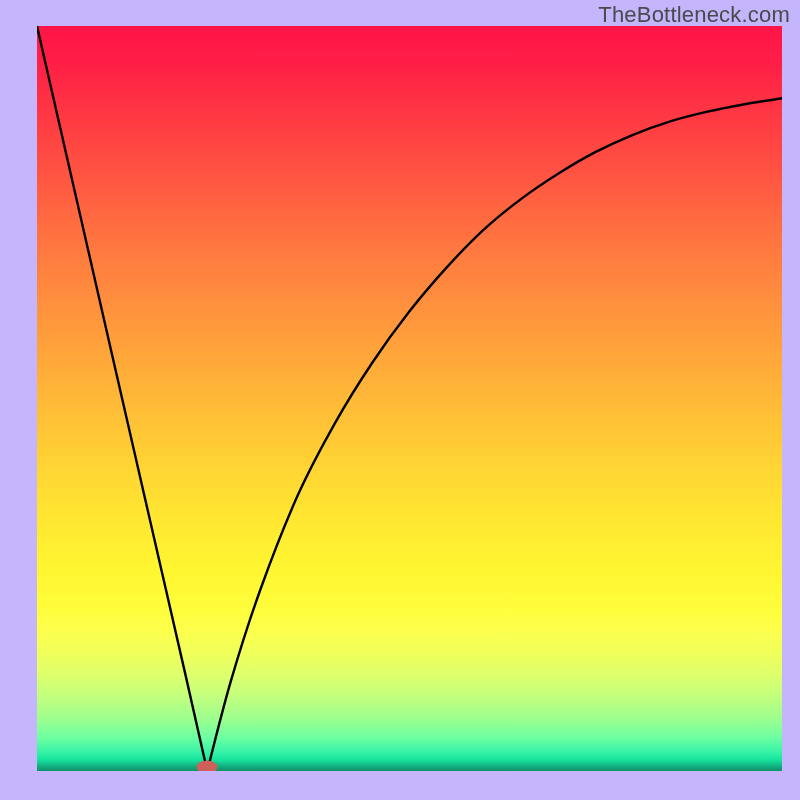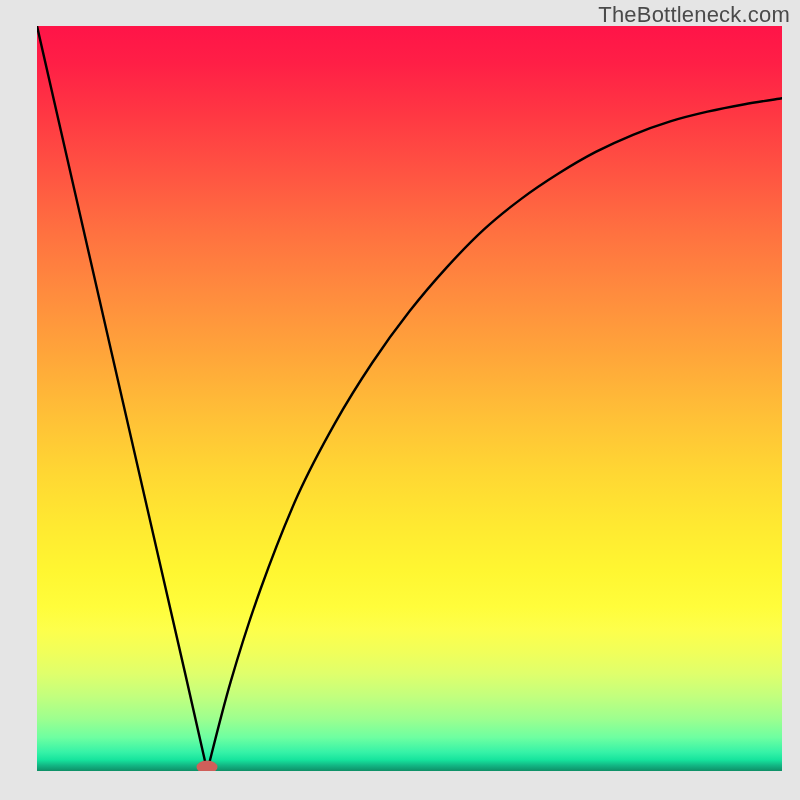--- a/index.html
+++ b/index.html
@@ -8,21 +8,21 @@
     width: 800px;
     height: 800px;
     overflow: hidden;
     background: #000;
     font-family: Arial, Helvetica, sans-serif;
   }
   .frame {
     position: relative;
     width: 800px;
     height: 800px;
-    background: #e5e5e5;
+    background: #c4b5fd;
   }
   .watermark {
     position: absolute;
     top: 2px;
     right: 10px;
     color: #4a4a4a;
     font-size: 22px;
     font-weight: 500;
     letter-spacing: 0.2px;
     z-index: 5;

